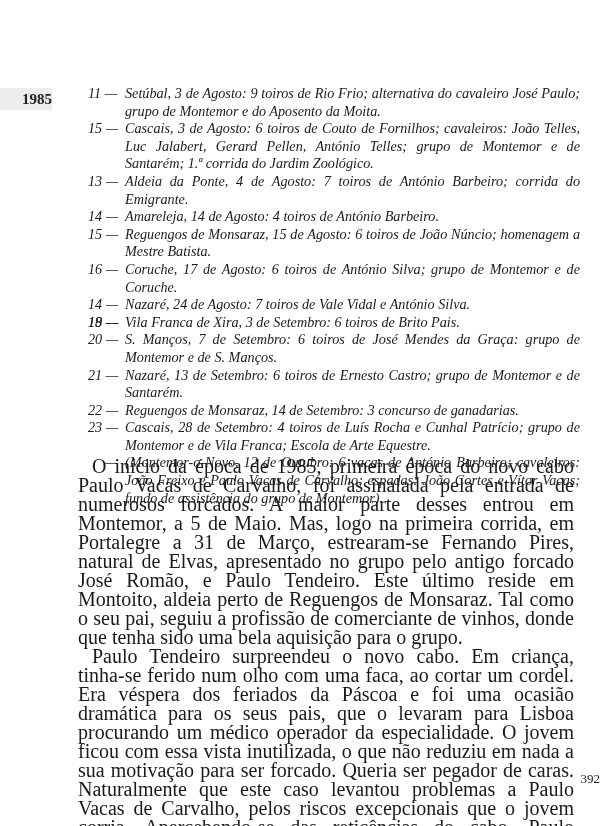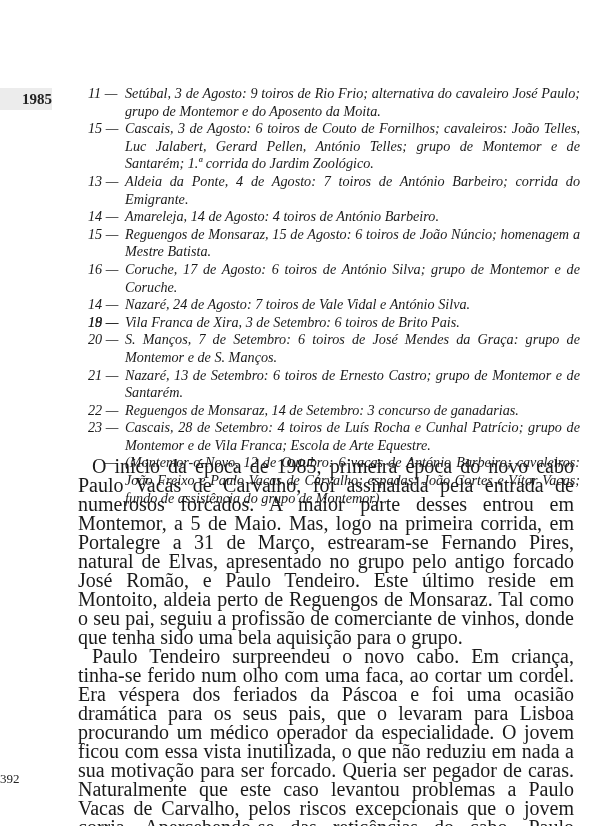--- a/index.html
+++ b/index.html
@@ -9,21 +9,21 @@
                 background: #ececec; font-weight: bold; font-size: 15px; line-height: 22px;
                 text-align: right; color: #222; }
     .list { position: absolute; left: 88px; top: 85px; width: 492px; margin: 0; padding: 0;
             list-style: none; font-style: italic; font-size: 14.2px; line-height: 17.6px; }
     .list li { position: relative; padding-left: 37px; text-align: justify; }
     .list li .num { position: absolute; left: 0; top: 0; width: 37px; white-space: nowrap; }
     .list li .num.dash-only { left: 16px; }
     .prose { position: absolute; left: 78px; top: 457px; width: 496px; font-size: 20px;
              line-height: 19px; text-align: justify; }
     .prose p { margin: 0; text-indent: 14px; }
-    .page-number { position: absolute; left: 0; width: 600px; top: 771px; text-align: left;
+    .page-number { position: absolute; left: 0; width: 600px; top: 771px; text-align: right;
                    font-size: 13px; color: #222; }
   </style>
 </head>
 <body>
 
 <div class="year-tag">1985</div>
 
 <ul class="list">
   <li><span class="num">11 —</span><span>Setúbal, 3 de Agosto: 9 toiros de Rio Frio; alternativa do cavaleiro José Paulo; grupo de Montemor e do Aposento da Moita.</span></li>
   <li><span class="num">15 —</span><span>Cascais, 3 de Agosto: 6 toiros de Couto de Fornilhos; cavaleiros: João Telles, Luc Jalabert, Gerard Pellen, António Telles; grupo de Montemor e de Santarém; 1.ª corrida do Jardim Zoológico.</span></li>

